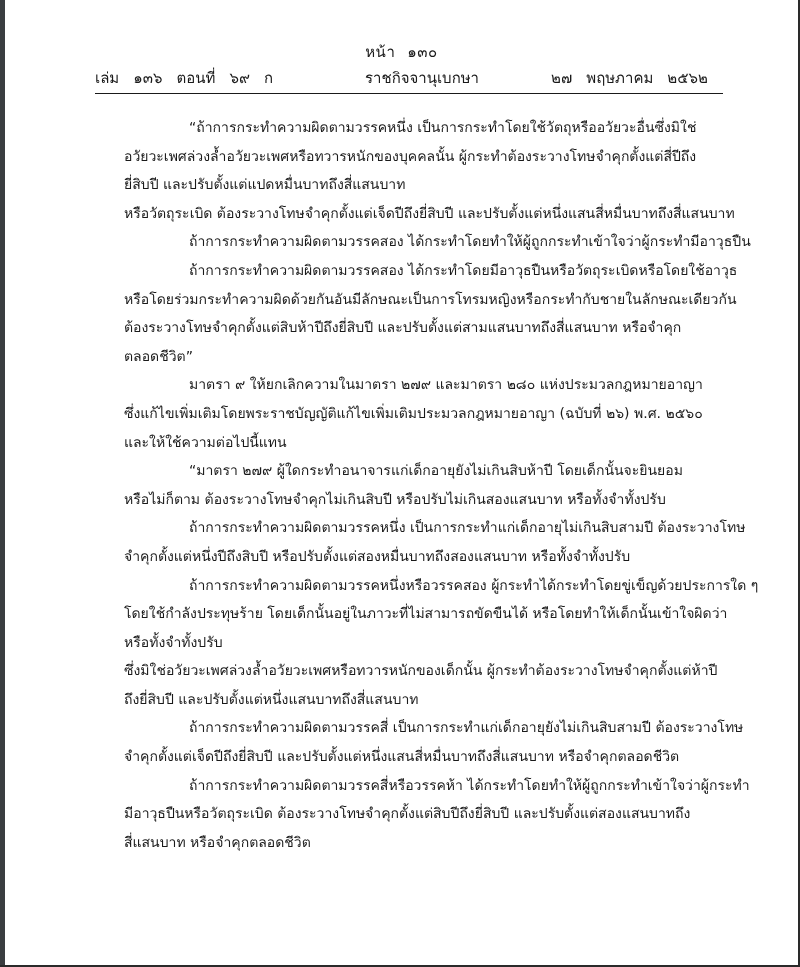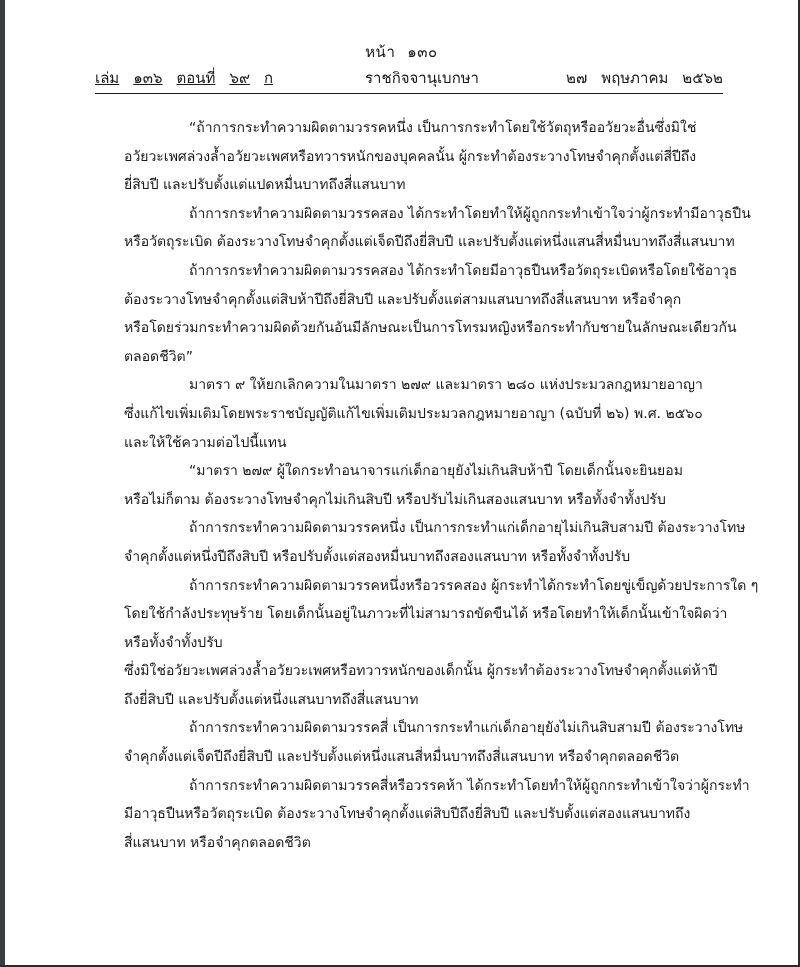--- a/index.html
+++ b/index.html
@@ -47,23 +47,23 @@
   .page-number span { margin: 0 6px; }
   .header-row {
     position: absolute;
     top: 66px;
     left: 90px;
     width: 628px;
     height: 22px;
     font-size: 15px;
   }
   .header-left { position: absolute; left: 0; top: 0; white-space: nowrap; }
-  .header-left span { margin-right: 14px; text-decoration: underline; }
+  .header-left span { margin-right: 14px; }
   .header-center { position: absolute; left: 270px; top: 0; white-space: nowrap; }
-  .header-right { position: absolute; right: 0; top: 0; white-space: nowrap; }
+  .header-right { position: absolute; right: 15px; top: 0; white-space: nowrap; }
   .header-right span { margin-left: 14px; }
   .header-rule {
     position: absolute;
     top: 93px;
     left: 90px;
     width: 628px;
     height: 0;
     border-top: 1.5px solid #1a1a1a;
   }
   .body-text {
@@ -105,25 +105,25 @@
       <span>๒๗</span><span>พฤษภาคม</span><span>๒๕๖๒</span>
     </div>
   </div>
 
   <div class="header-rule"></div>
 
   <div class="body-text" id="body-text">
       <div class="line indent">“ถ้าการกระทำความผิดตามวรรคหนึ่ง  เป็นการกระทำโดยใช้วัตถุหรืออวัยวะอื่นซึ่งมิใช่</div>
       <div class="line">อวัยวะเพศล่วงล้ำอวัยวะเพศหรือทวารหนักของบุคคลนั้น  ผู้กระทำต้องระวางโทษจำคุกตั้งแต่สี่ปีถึง</div>
       <div class="line">ยี่สิบปี  และปรับตั้งแต่แปดหมื่นบาทถึงสี่แสนบาท</div>
+      <div class="line">หรือวัตถุระเบิด  ต้องระวางโทษจำคุกตั้งแต่เจ็ดปีถึงยี่สิบปี  และปรับตั้งแต่หนึ่งแสนสี่หมื่นบาทถึงสี่แสนบาท</div>
       <div class="line indent">ถ้าการกระทำความผิดตามวรรคสอง  ได้กระทำโดยทำให้ผู้ถูกกระทำเข้าใจว่าผู้กระทำมีอาวุธปืน</div>
-      <div class="line">หรือวัตถุระเบิด  ต้องระวางโทษจำคุกตั้งแต่เจ็ดปีถึงยี่สิบปี  และปรับตั้งแต่หนึ่งแสนสี่หมื่นบาทถึงสี่แสนบาท</div>
       <div class="line indent">ถ้าการกระทำความผิดตามวรรคสอง  ได้กระทำโดยมีอาวุธปืนหรือวัตถุระเบิดหรือโดยใช้อาวุธ</div>
+      <div class="line">หรือโดยร่วมกระทำความผิดด้วยกันอันมีลักษณะเป็นการโทรมหญิงหรือกระทำกับชายในลักษณะเดียวกัน</div>
       <div class="line">ต้องระวางโทษจำคุกตั้งแต่สิบห้าปีถึงยี่สิบปี  และปรับตั้งแต่สามแสนบาทถึงสี่แสนบาท  หรือจำคุก</div>
-      <div class="line">หรือโดยร่วมกระทำความผิดด้วยกันอันมีลักษณะเป็นการโทรมหญิงหรือกระทำกับชายในลักษณะเดียวกัน</div>
       <div class="line">ตลอดชีวิต”</div>
       <div class="line indent">มาตรา   ๙   ให้ยกเลิกความในมาตรา ๒๗๙ และมาตรา ๒๘๐ แห่งประมวลกฎหมายอาญา</div>
       <div class="line">ซึ่งแก้ไขเพิ่มเติมโดยพระราชบัญญัติแก้ไขเพิ่มเติมประมวลกฎหมายอาญา (ฉบับที่ ๒๖) พ.ศ. ๒๕๖๐</div>
       <div class="line">และให้ใช้ความต่อไปนี้แทน</div>
       <div class="line indent">“มาตรา  ๒๗๙ ผู้ใดกระทำอนาจารแก่เด็กอายุยังไม่เกินสิบห้าปี  โดยเด็กนั้นจะยินยอม</div>
       <div class="line">หรือไม่ก็ตาม  ต้องระวางโทษจำคุกไม่เกินสิบปี  หรือปรับไม่เกินสองแสนบาท หรือทั้งจำทั้งปรับ</div>
       <div class="line indent">ถ้าการกระทำความผิดตามวรรคหนึ่ง  เป็นการกระทำแก่เด็กอายุไม่เกินสิบสามปี  ต้องระวางโทษ</div>
       <div class="line">จำคุกตั้งแต่หนึ่งปีถึงสิบปี  หรือปรับตั้งแต่สองหมื่นบาทถึงสองแสนบาท  หรือทั้งจำทั้งปรับ</div>
       <div class="line indent">ถ้าการกระทำความผิดตามวรรคหนึ่งหรือวรรคสอง  ผู้กระทำได้กระทำโดยขู่เข็ญด้วยประการใด ๆ</div>
       <div class="line">โดยใช้กำลังประทุษร้าย  โดยเด็กนั้นอยู่ในภาวะที่ไม่สามารถขัดขืนได้ หรือโดยทำให้เด็กนั้นเข้าใจผิดว่า</div>

